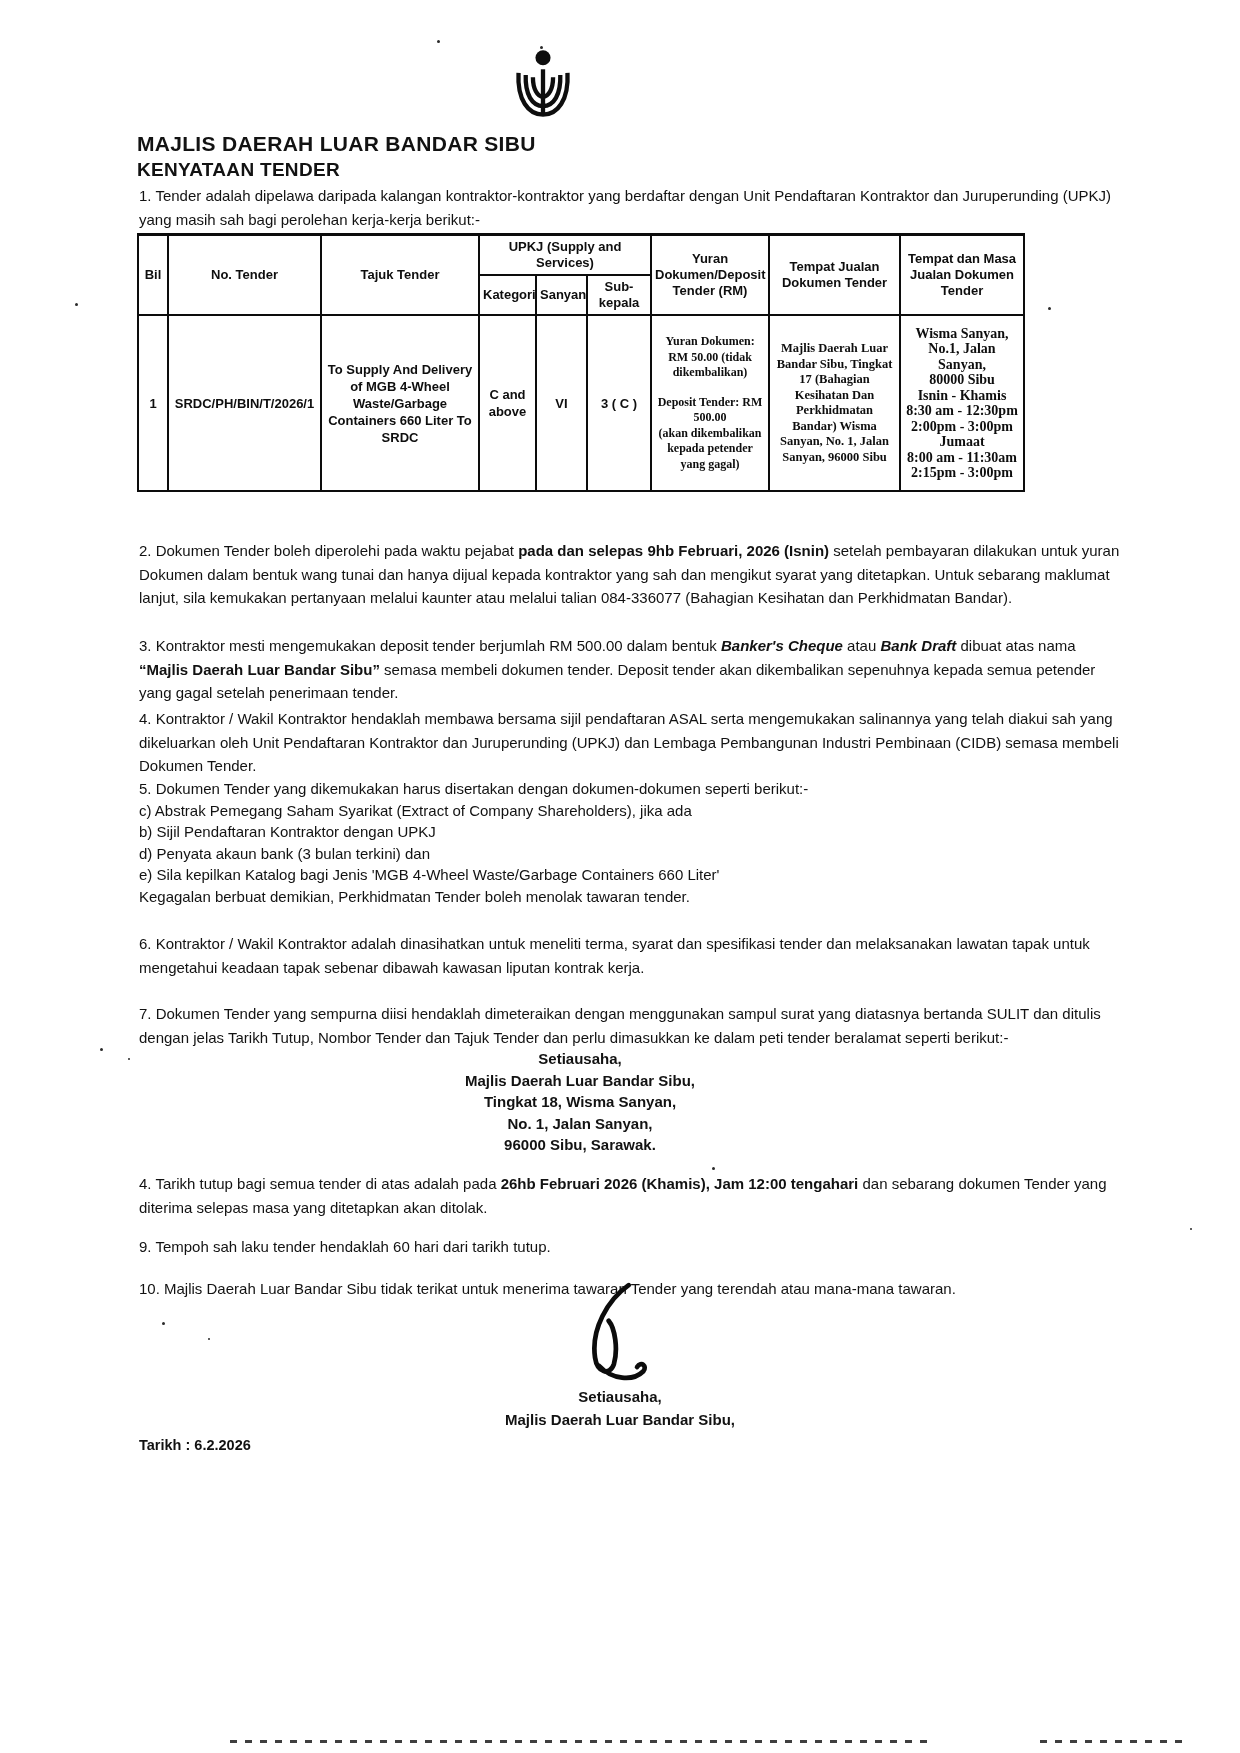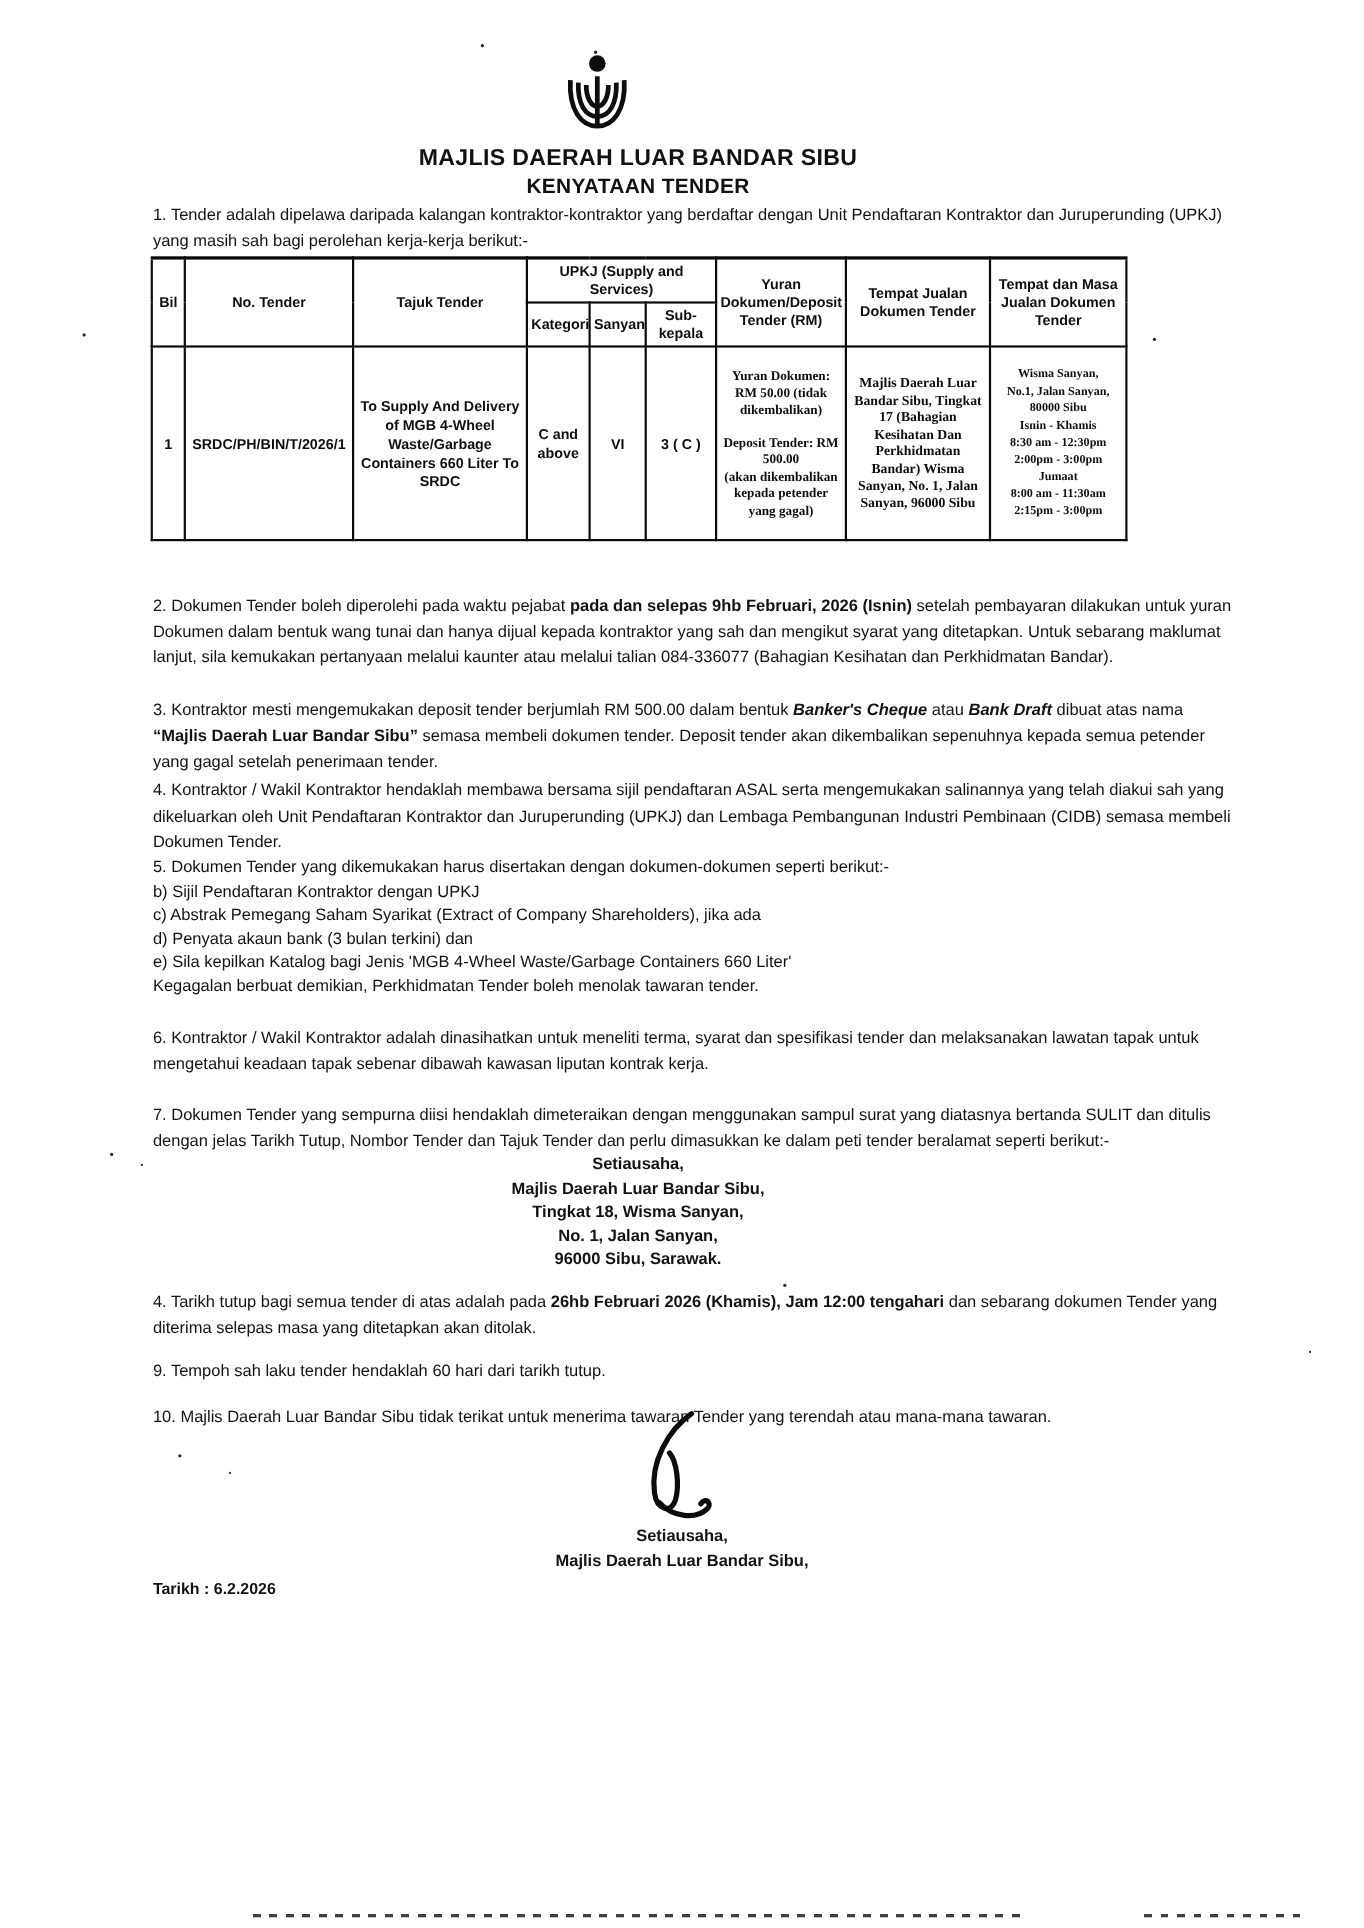--- a/index.html
+++ b/index.html
@@ -6,21 +6,21 @@
   html,body { background:#e8e8e8; }
   body { font-family:"Liberation Sans", sans-serif; }
   .page {
     position:relative; width:1240px; height:1753px; background:#ffffff;
     color:#121212; overflow:hidden; margin:0 auto;
     -webkit-font-smoothing:antialiased;
   }
   .abs { position:absolute; }
 
   
-  .header { position:absolute; top:48px; left:137px; width:886px; text-align:center; }
+  .header { position:absolute; top:48px; left:137px; width:886px; }
   .logo { display:block; margin:0 auto 4px; position:relative; left:-37px; }
   .org-name { font-size:21px; font-weight:bold; letter-spacing:0.3px; }
   .doc-title { font-size:19px; font-weight:bold; margin-top:3px; letter-spacing:0.3px; }
 
   
   .para { position:absolute; left:139px; width:981px; font-size:15px; line-height:23.5px; }
   .b  { font-weight:bold; }
   .bi { font-weight:bold; font-style:italic; }
 
   
@@ -113,21 +113,21 @@
       <td class="c">C and above</td>
       <td class="c">VI</td>
       <td class="c">3 ( C )</td>
       <td class="c-small">
         <div>Yuran Dokumen: RM 50.00 (tidak dikembalikan)</div>
         <div class="yuran-gap"></div>
         <div>Deposit Tender: RM 500.00</div>
         <div>(akan dikembalikan kepada petender yang gagal)</div>
       </td>
       <td class="c-small" style="font-size:12.5px">Majlis Daerah Luar Bandar Sibu, Tingkat 17 (Bahagian Kesihatan Dan Perkhidmatan Bandar) Wisma Sanyan,  No. 1, Jalan Sanyan, 96000 Sibu</td>
-      <td class="c-small" style="font-size:11px">
+      <td class="c-small" style="font-size:14px">
         <div>Wisma Sanyan,</div>
         <div>No.1, Jalan Sanyan,</div>
         <div>80000 Sibu</div>
         <div>Isnin - Khamis</div>
         <div>8:30 am - 12:30pm</div>
         <div>2:00pm - 3:00pm</div>
         <div>Jumaat</div>
         <div>8:00 am - 11:30am</div>
         <div>2:15pm - 3:00pm</div>
       </td>
@@ -136,22 +136,22 @@
     </table>
 
   <p class="para" style="top:539px"><span>2. Dokumen Tender boleh diperolehi pada waktu pejabat </span><span class="b">pada dan selepas 9hb Februari, 2026 (Isnin)</span><span> setelah pembayaran dilakukan untuk yuran Dokumen dalam bentuk wang tunai dan hanya dijual kepada kontraktor yang sah dan mengikut syarat yang ditetapkan. Untuk sebarang maklumat lanjut, sila kemukakan pertanyaan melalui kaunter atau melalui talian 084-336077 (Bahagian Kesihatan dan Perkhidmatan Bandar).</span></p>
 
   <p class="para" style="top:634px"><span>3. Kontraktor mesti mengemukakan deposit tender berjumlah RM 500.00 dalam bentuk </span><span class="bi">Banker's Cheque</span><span> atau </span><span class="bi">Bank Draft</span><span> dibuat atas nama </span><span class="b">“Majlis Daerah Luar Bandar Sibu”</span><span> semasa membeli dokumen tender. Deposit tender akan dikembalikan sepenuhnya kepada semua petender yang gagal setelah penerimaan tender.</span></p>
 
   <p class="para" style="top:707px">4. Kontraktor / Wakil Kontraktor hendaklah membawa bersama sijil pendaftaran ASAL serta mengemukakan salinannya yang telah diakui sah yang dikeluarkan oleh Unit Pendaftaran Kontraktor dan Juruperunding (UPKJ) dan Lembaga Pembangunan Industri Pembinaan (CIDB) semasa membeli Dokumen Tender.</p>
 
   <div class="para list5" style="top:778px">
     <div>5. Dokumen Tender yang dikemukakan harus disertakan dengan dokumen-dokumen seperti berikut:-</div>
+    <div>c) Abstrak Pemegang Saham Syarikat (Extract of Company Shareholders), jika ada</div>
     <div>b) Sijil Pendaftaran Kontraktor dengan UPKJ</div>
-    <div>c) Abstrak Pemegang Saham Syarikat (Extract of Company Shareholders), jika ada</div>
     <div>d) Penyata akaun bank (3 bulan terkini) dan</div>
     <div>e) Sila kepilkan Katalog bagi Jenis 'MGB 4-Wheel Waste/Garbage Containers 660 Liter'</div>
     <div>Kegagalan berbuat demikian, Perkhidmatan Tender boleh menolak tawaran tender.</div>
   </div>
 
   <p class="para" style="top:932px">6. Kontraktor / Wakil Kontraktor adalah dinasihatkan untuk meneliti terma, syarat dan spesifikasi tender dan melaksanakan lawatan tapak untuk mengetahui keadaan tapak sebenar dibawah kawasan liputan kontrak kerja.</p>
 
   <p class="para" style="top:1002px">7. Dokumen Tender yang sempurna diisi hendaklah dimeteraikan dengan menggunakan sampul surat yang diatasnya bertanda SULIT dan ditulis dengan jelas Tarikh Tutup, Nombor Tender dan Tajuk Tender dan perlu dimasukkan ke dalam peti tender beralamat seperti berikut:-</p>
 
   <div class="addr" style="top:1048px">

